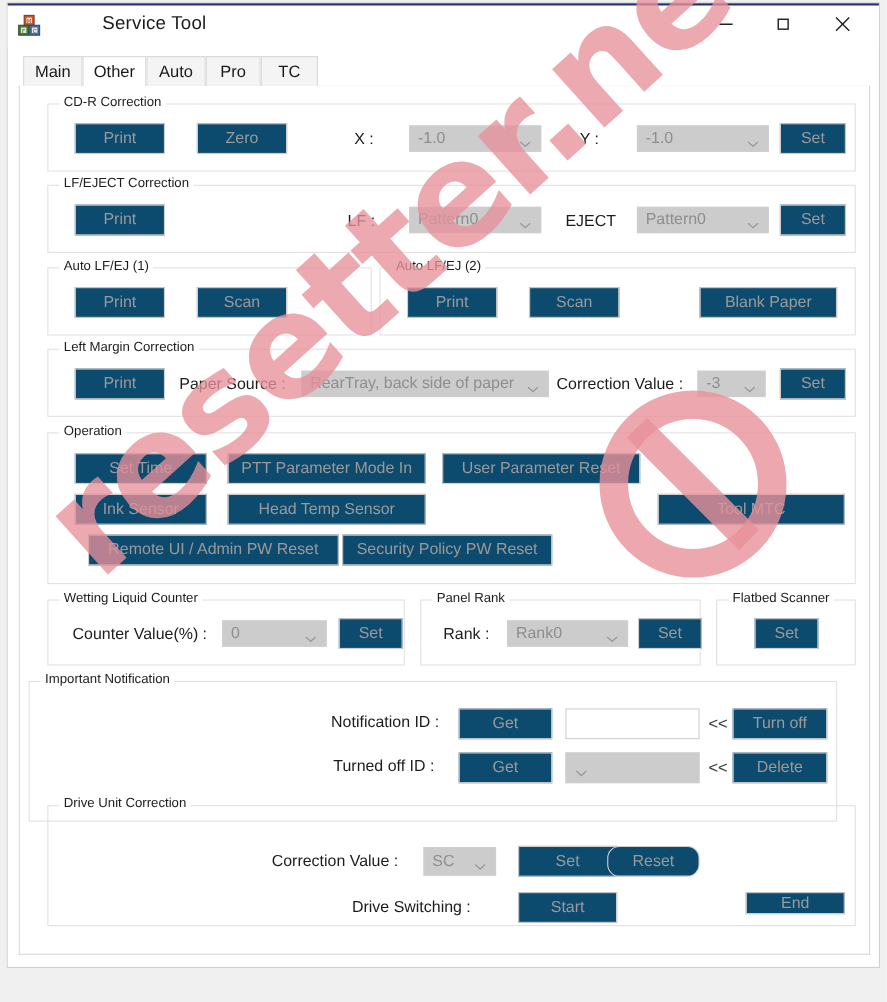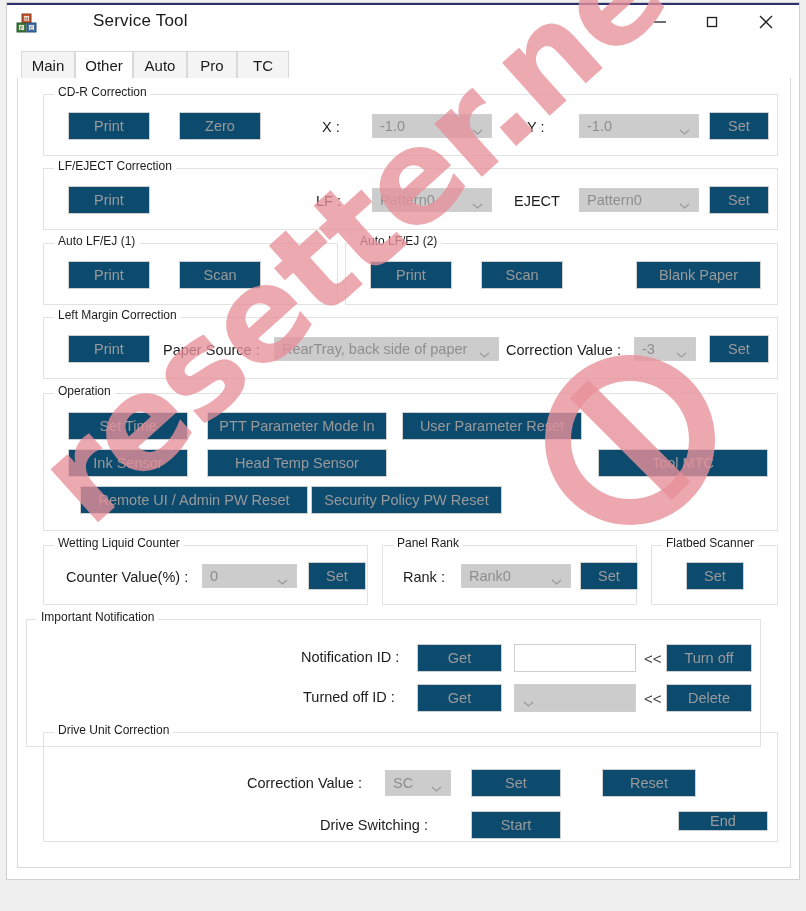--- a/index.html
+++ b/index.html
@@ -493,21 +493,21 @@
           <span>SC</span>
           <span class="arrow">
             <svg width="11" height="7" viewBox="0 0 11 7">
                 <polyline points="1,1.5 5.5,5.5 10,1.5" fill="none" stroke="#9a9a9a" stroke-width="1.2"></polyline>
               </svg>
           </span>
         </div>
         <div class="btn" style="left:427px; top:36px; width:90px; height:28px;">
           <span>Set</span>
         </div>
-        <div class="btn" style="left:558px; top:36px; width:94px; height:28px;">
+        <div class="btn" style="left:508px; top:36px; width:84px; height:28px;border-radius:11px;">
           <span>Reset</span>
         </div>
 
         <div class="lbl" style="left:276px; top:82px;">Drive Switching :</div>
         <div class="btn" style="left:427px; top:78px; width:90px; height:28px;">
           <span>Start</span>
         </div>
         <div class="btn" style="left:634px; top:78px; width:90px; height:20px;">
           <span>End</span>
         </div>

